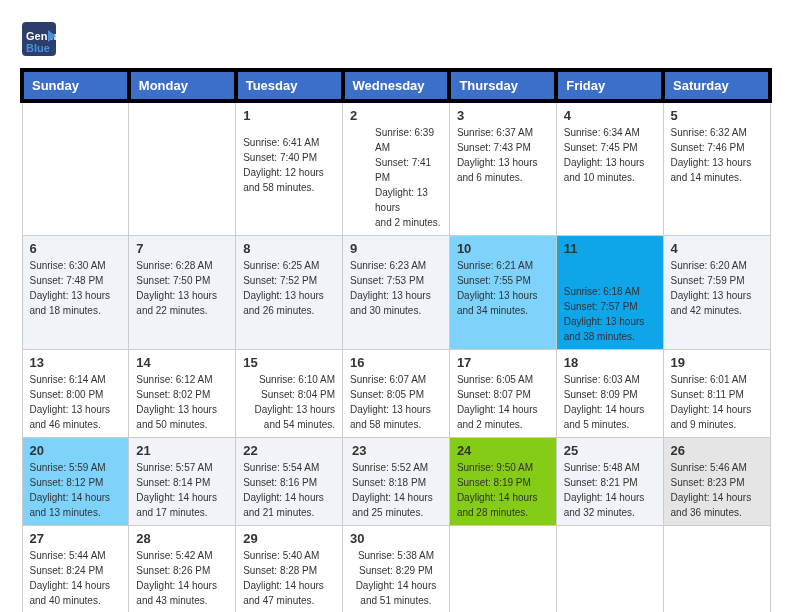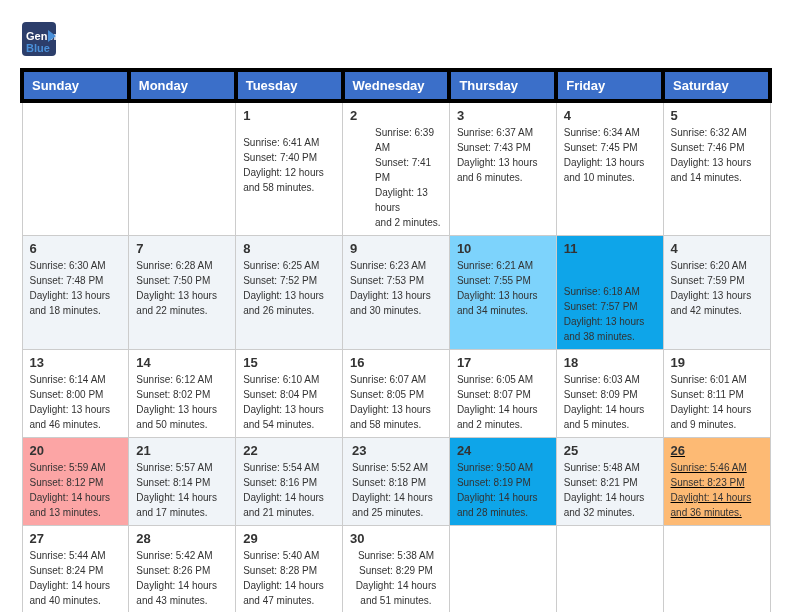--- a/index.html
+++ b/index.html
@@ -206,21 +206,21 @@
         </td>
         <td>
           <span class="day-number">14</span>
           <div class="day-info" style="white-space: pre-line;">Sunrise: 6:12 AM
 Sunset: 8:02 PM
 Daylight: 13 hours
 and 50 minutes.</div>
         </td>
         <td>
           <span class="day-number">15</span>
-          <div class="day-info" style="white-space: pre-line;">Sunrise: 6:10 AM
+          <div class="day-info" style="white-space: pre-line; text-align: right;">Sunrise: 6:10 AM
 Sunset: 8:04 PM
 Daylight: 13 hours
 and 54 minutes.</div>
         </td>
         <td>
           <span class="day-number">16</span>
           <div class="day-info" style="white-space: pre-line;">Sunrise: 6:07 AM
 Sunset: 8:05 PM
 Daylight: 13 hours
 and 58 minutes.</div>
@@ -241,21 +241,21 @@
         </td>
         <td>
           <span class="day-number">19</span>
           <div class="day-info" style="white-space: pre-line;">Sunrise: 6:01 AM
 Sunset: 8:11 PM
 Daylight: 14 hours
 and 9 minutes.</div>
         </td>
       </tr>
       <tr>
-        <td style="background: #fca5a5;">
+        <td style="background: #7dd3fc;">
           <span class="day-number">20</span>
           <div class="day-info" style="white-space: pre-line;">Sunrise: 5:59 AM
 Sunset: 8:12 PM
 Daylight: 14 hours
 and 13 minutes.</div>
         </td>
         <td style="background: rgb(240, 244, 248);">
           <span class="day-number">21</span>
           <div class="day-info" style="white-space: pre-line;">Sunrise: 5:57 AM
 Sunset: 8:14 PM
@@ -269,35 +269,35 @@
 Daylight: 14 hours
 and 21 minutes.</div>
         </td>
         <td style="background: rgb(240, 244, 248); padding-left: 9px;">
           <span class="day-number">23</span>
           <div class="day-info" style="white-space: pre-line;">Sunrise: 5:52 AM
 Sunset: 8:18 PM
 Daylight: 14 hours
 and 25 minutes.</div>
         </td>
-        <td style="background: #0ea5e9;">
+        <td style="background: #84cc16;">
           <span class="day-number">24</span>
           <div class="day-info" style="white-space: pre-line;">Sunrise: 9:50 AM
 Sunset: 8:19 PM
 Daylight: 14 hours
 and 28 minutes.</div>
         </td>
         <td style="background: rgb(240, 244, 248);">
           <span class="day-number">25</span>
           <div class="day-info" style="white-space: pre-line;">Sunrise: 5:48 AM
 Sunset: 8:21 PM
 Daylight: 14 hours
 and 32 minutes.</div>
         </td>
-        <td style="background: #fdba74; text-decoration: underline;">
+        <td style="background: #e5e5e5;">
           <span class="day-number">26</span>
           <div class="day-info" style="white-space: pre-line;">Sunrise: 5:46 AM
 Sunset: 8:23 PM
 Daylight: 14 hours
 and 36 minutes.</div>
         </td>
       </tr>
       <tr>
         <td>
           <span class="day-number">27</span>

